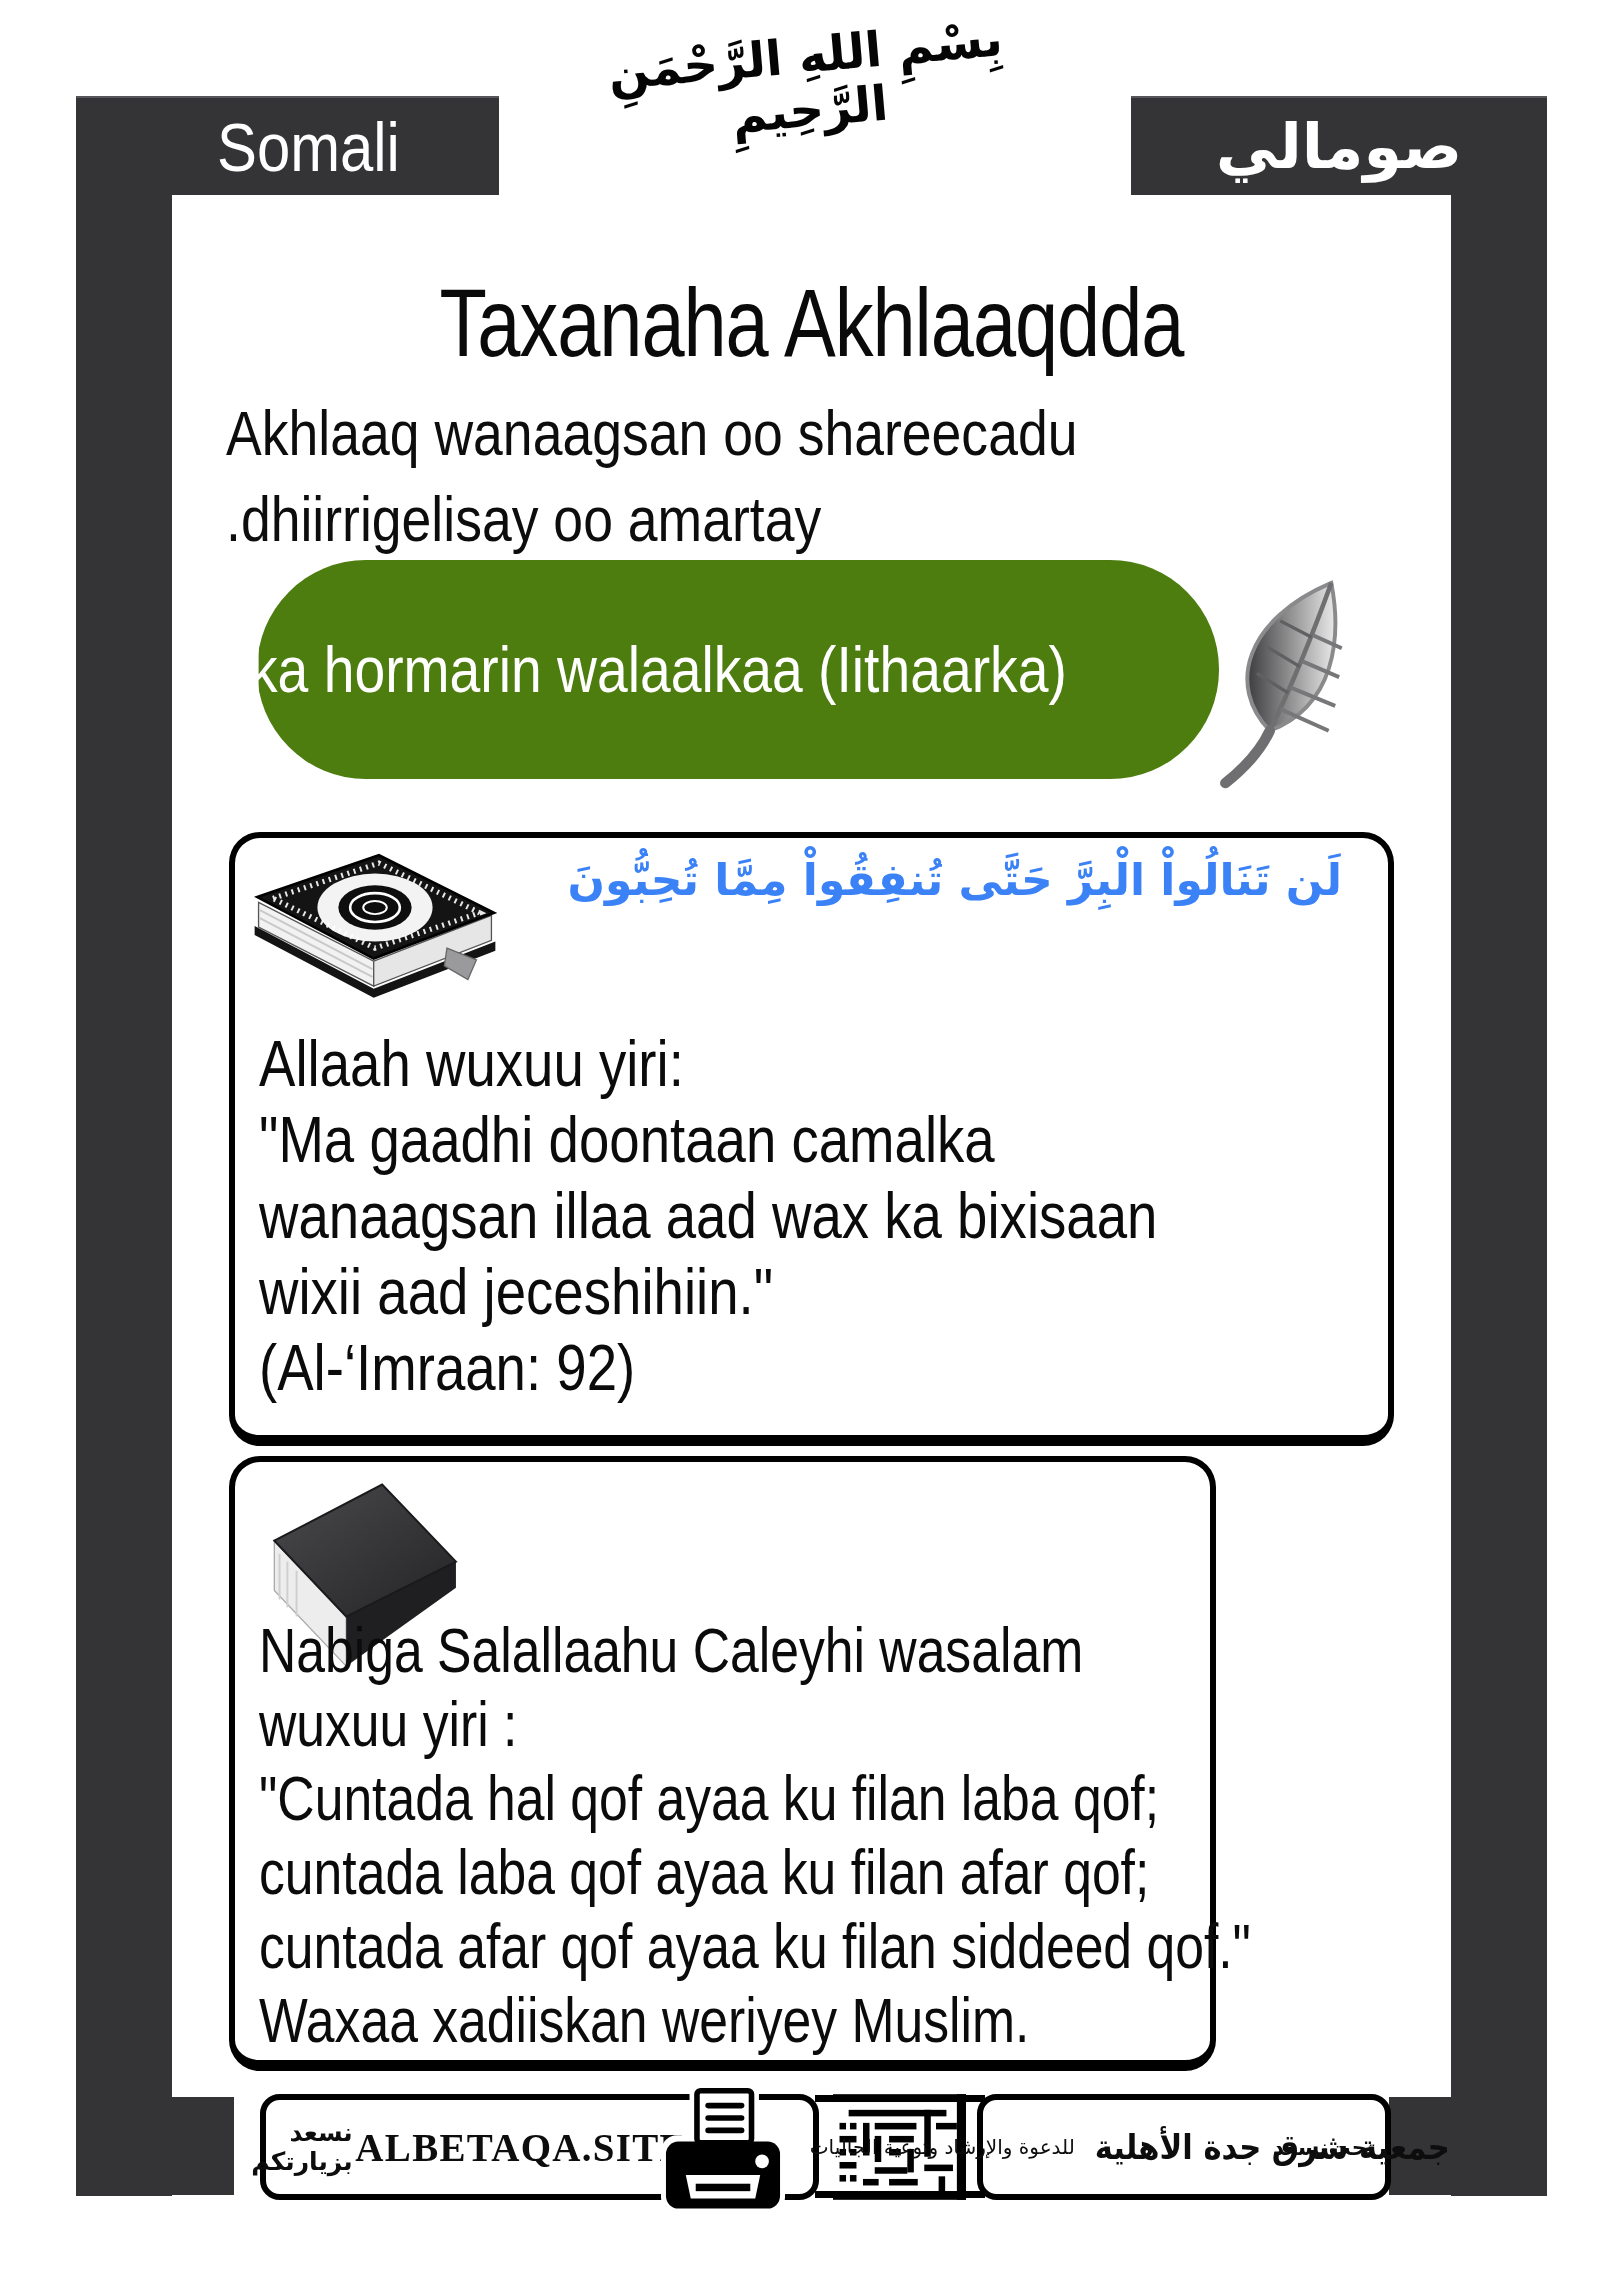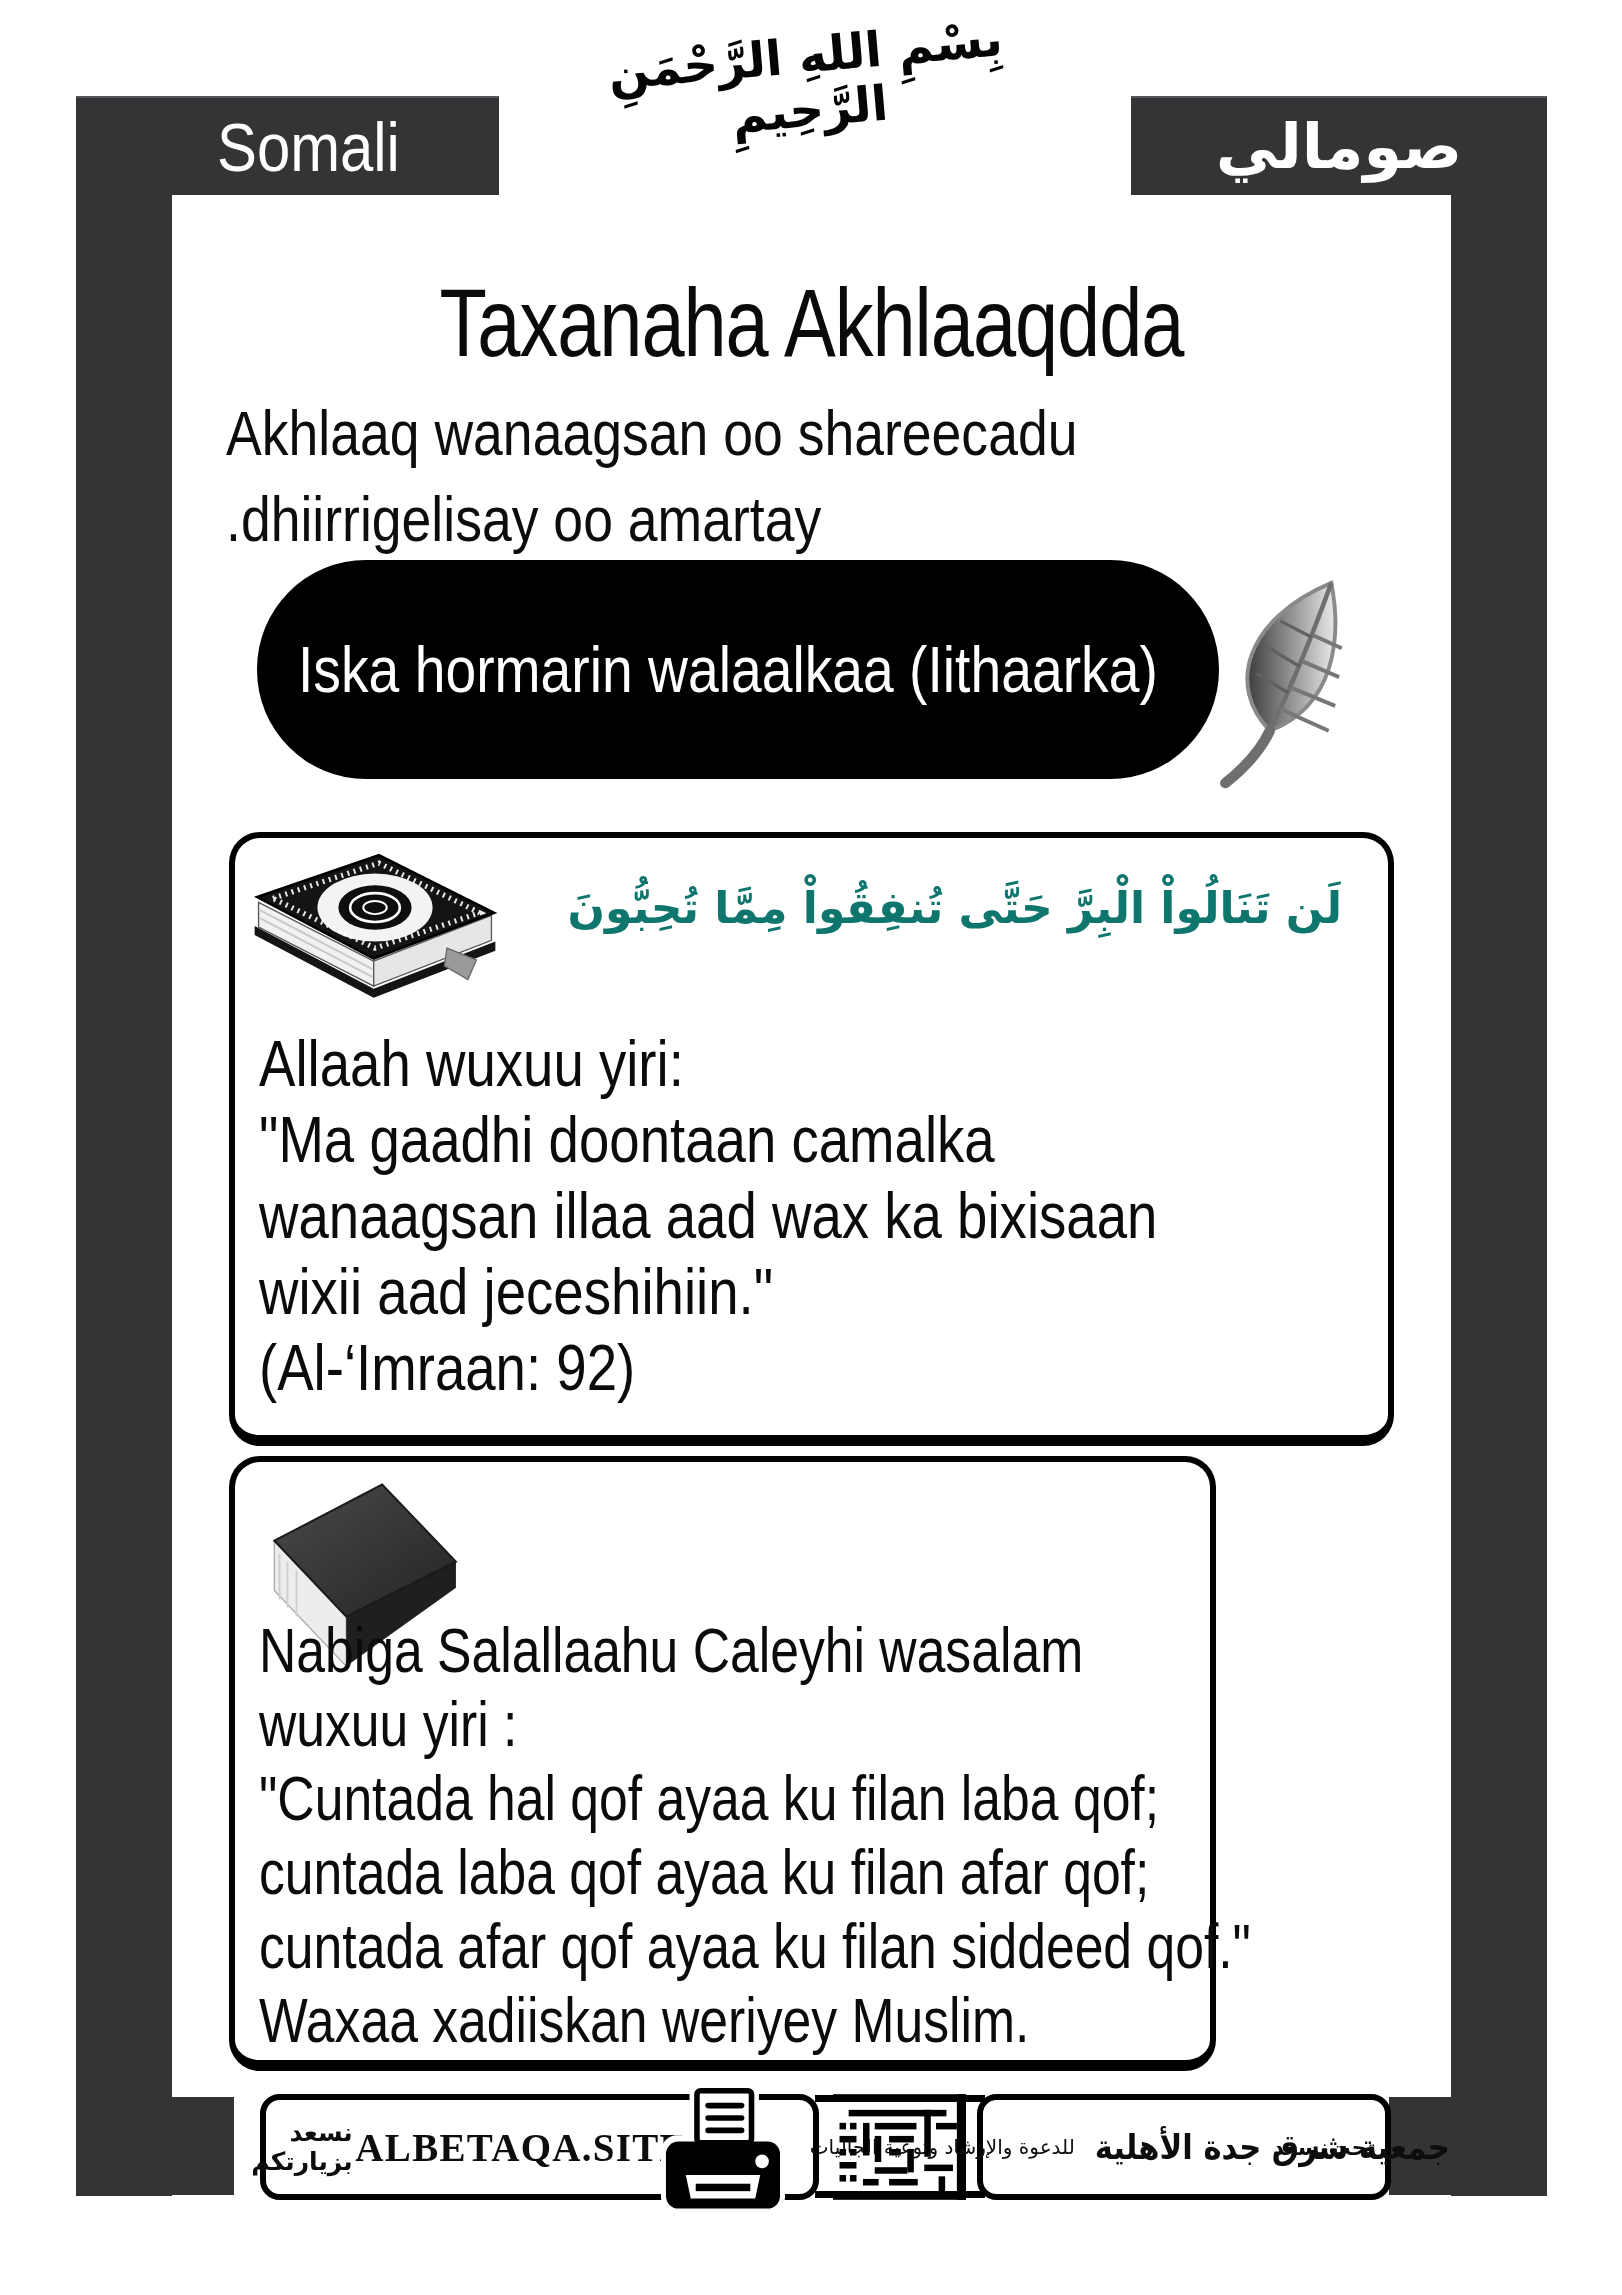--- a/index.html
+++ b/index.html
@@ -17,28 +17,28 @@
   .langbox-left span{color:#fff;font-size:68px;transform:scaleX(.88);transform-origin:left center;white-space:nowrap;}
   .langbox-right{left:1131px;top:96px;width:416px;height:99px;justify-content:center;}
   .langbox-right span{color:#fff;font-size:62px;font-weight:bold;font-family:"DejaVu Sans",sans-serif;direction:rtl;}
   .bismillah{left:602px;top:29px;width:419px;height:196px;font-family:"DejaVu Sans",sans-serif;
              font-size:48px;font-weight:bold;direction:rtl;text-align:center;line-height:1.12;
              transform:rotate(-5deg);color:#050505;}
   .title{left:229px;top:267px;width:1165px;margin:0;font-size:97px;font-weight:400;text-align:center;
          transform:scaleX(.8);letter-spacing:-1.3px;white-space:nowrap;color:#0a0a0a;}
   .subtitle{left:226px;top:390px;width:1112px;font-size:63px;line-height:86px;
             transform:scaleX(.85);transform-origin:left top;white-space:nowrap;}
-  .pill{left:257px;top:560px;width:962px;height:219px;border-radius:109px;background:#000000;
-        display:flex;align-items:center;box-sizing:border-box;padding-left:41px;}
+  .pill{left:257px;top:560px;width:962px;height:219px;border-radius:109px;background:#4d7c0f;
+        display:flex;align-items:center;box-sizing:border-box;padding-left:41px;justify-content:flex-end;}
   .pill span{color:#fff;font-size:65px;transform:scaleX(.85);transform-origin:left center;white-space:nowrap;}
   .card{background:#fff;border:6.5px solid #000;border-bottom-width:11.8px;border-radius:31px;box-sizing:border-box;}
   .card1{left:229px;top:832px;width:1165px;height:614px;}
   .card2{left:229px;top:1456px;width:987px;height:615px;}
-  .verse{position:absolute;right:46px;top:44px;direction:rtl;white-space:nowrap;text-align:right;
-         font-family:"DejaVu Sans",sans-serif;font-size:44px;font-weight:bold;color:#0f766e;}
+  .verse{position:absolute;right:46px;top:16px;direction:rtl;white-space:nowrap;text-align:right;
+         font-family:"DejaVu Sans",sans-serif;font-size:44px;font-weight:bold;color:#3b82f6;}
   .tblock{position:absolute;font-size:65px;line-height:76px;transform:scaleX(.84);
           transform-origin:left top;white-space:nowrap;color:#0b0b0b;}
   .q-lines{left:23.6px;top:188px;}
   .h-lines{left:23.6px;top:151px;font-size:63px;line-height:74px;transform:scaleX(.82);}
   
   .connector{background:#000;}
   .conn-top{left:815px;top:2095px;width:170px;height:6.5px;}
   .conn-bot{left:815px;top:2191px;width:170px;height:6.5px;}
   .fbox{background:#fff;border:6.5px solid #000;border-radius:19.6px;box-sizing:border-box;}
   .fbox-left{left:260px;top:2094px;width:559px;height:106px;display:flex;flex-direction:row;

